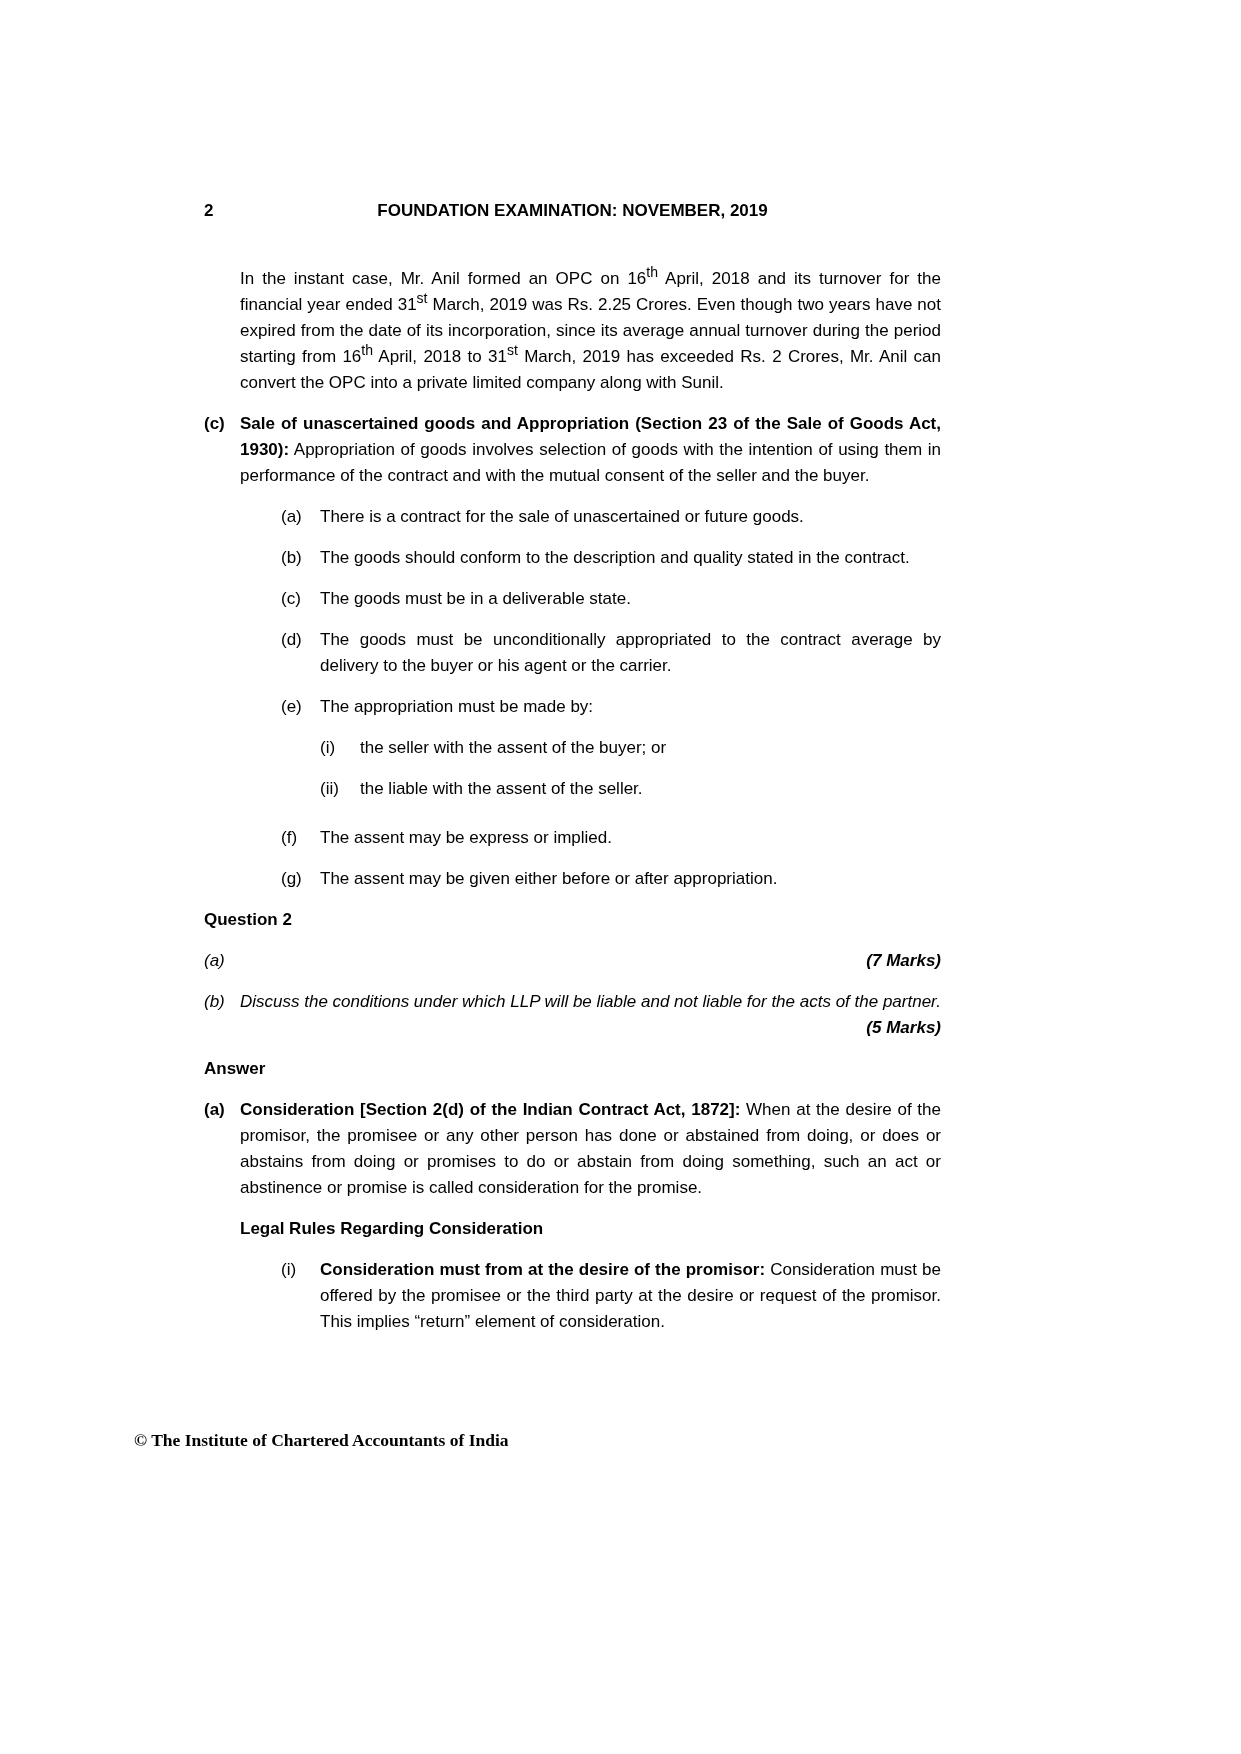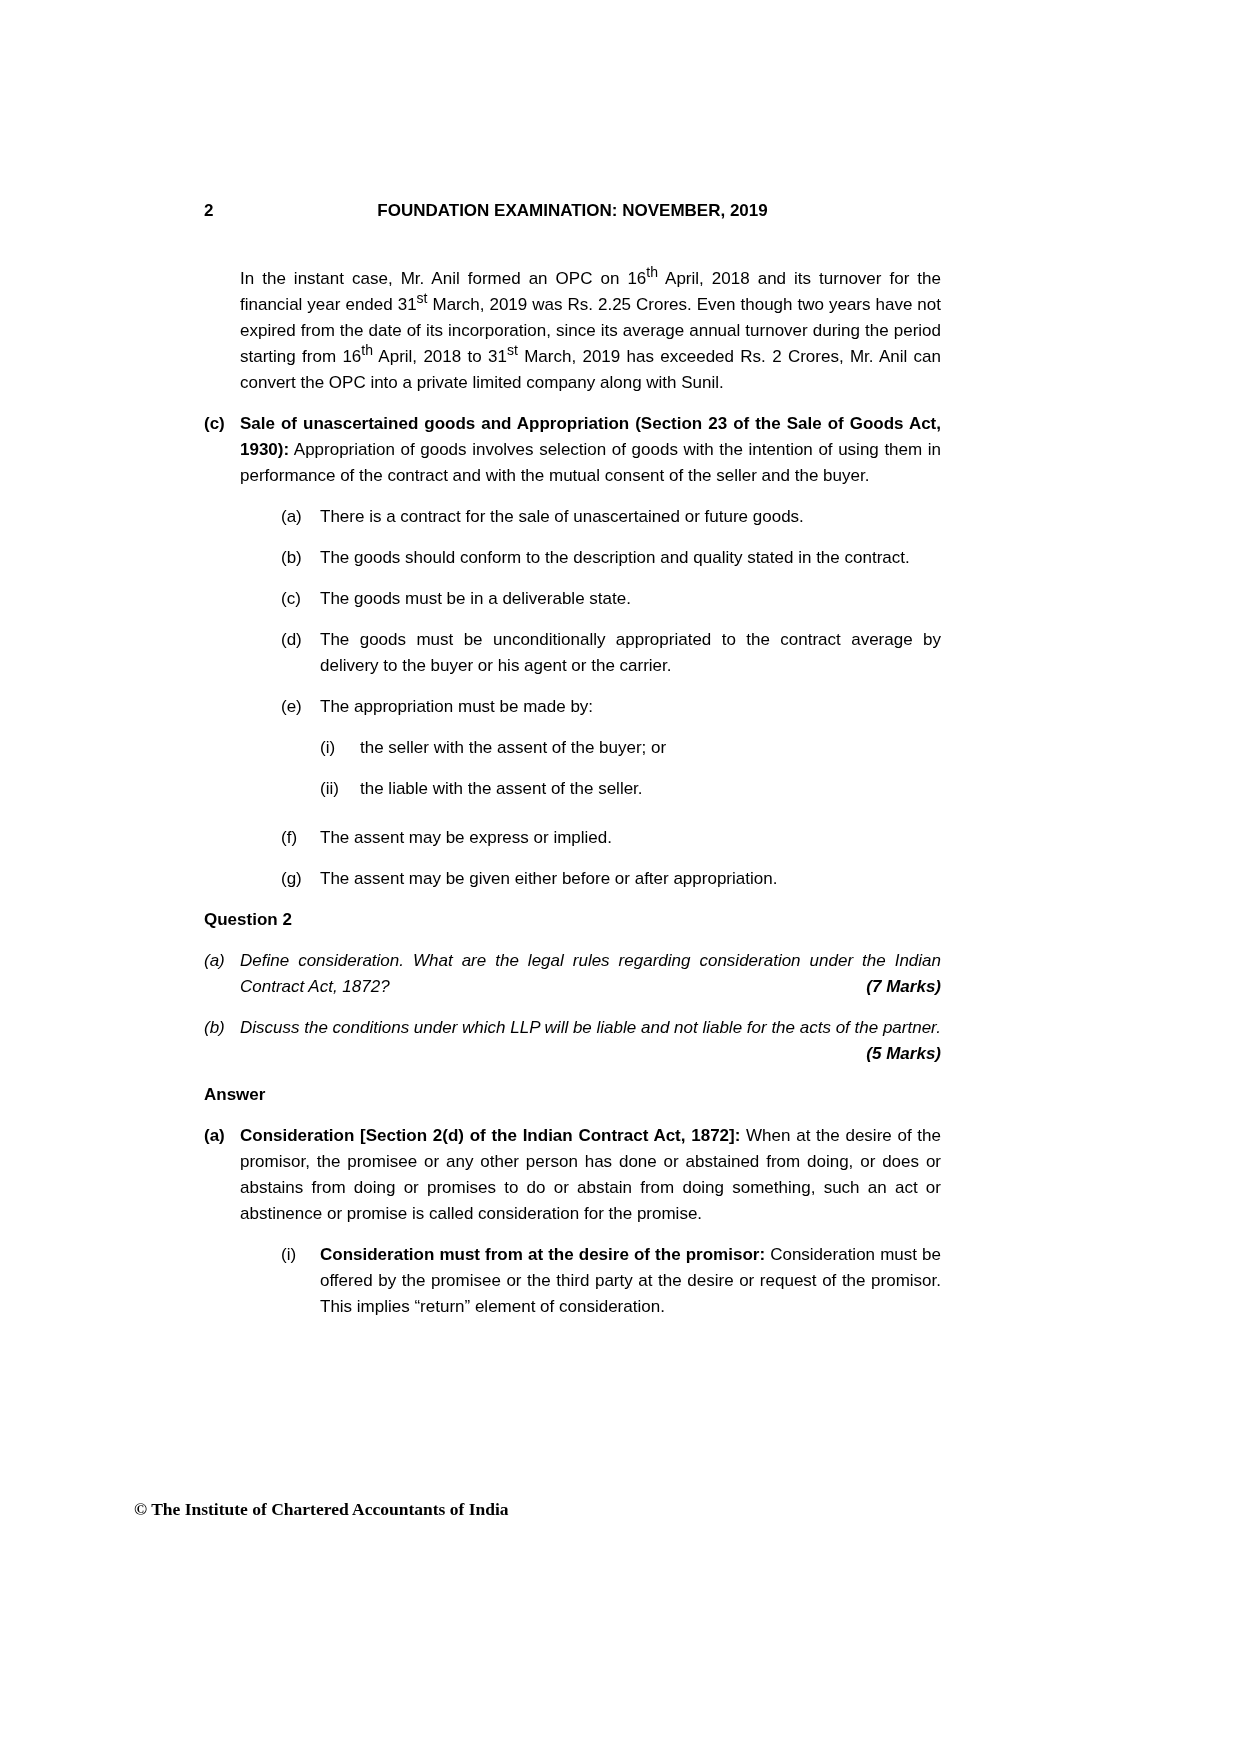--- a/index.html
+++ b/index.html
@@ -58,21 +58,21 @@
   b, .bold { font-weight: bold; }
   .question-item { font-style: italic; }
   .marks { float: right; font-weight: bold; font-style: italic; }
   sup { font-size: 14px; line-height: 0; vertical-align: super; }
   .heading { font-weight: bold; margin-bottom: 15px; }
   .subheading { font-weight: bold; margin-left: 36px; margin-bottom: 15px; }
   
   .footer {
     position: absolute;
     left: 134px;
-    top: 1499px;
+    top: 1430px;
     font-family: "Liberation Serif", serif;
     font-weight: bold;
     font-size: 17.5px;
   }
 </style>
 </head>
 <body>
 
 <div class="page">
   <div class="content">
@@ -126,35 +126,36 @@
     </div>
     <div class="li2">
       <span class="lbl">(g)</span>
       <div class="body justify">The assent may be given either before or after appropriation.</div>
     </div>
 
     <div class="heading">Question 2</div>
 
     <div class="li1 question-item">
       <span class="lbl">(a)</span>
-      <div class="body justify"><span>Define consideration. What are the legal rules regarding consideration under the Indian Contract Act, 1872?</span><span class="marks">(7 Marks)</span></div>
+      <div class="body justify"><span class="marks">(7 Marks)</span></div>
     </div>
 
     <div class="li1 question-item">
       <span class="lbl">(b)</span>
       <div class="body justify"><span>Discuss the conditions under which LLP will be liable and not liable for the acts of the partner.</span><span class="marks">(5 Marks)</span></div>
     </div>
 
     <div class="heading">Answer</div>
 
     <div class="li1">
       <span class="lbl bold">(a)</span>
       <div class="body justify"><b>Consideration [Section 2(d) of the Indian Contract Act, 1872]:</b><span> When at the desire of the promisor, the promisee or any other person has done or abstained from doing, or does or abstains from doing or promises to do or abstain from doing something, such an act or abstinence or promise is called consideration for the promise.</span></div>
     </div>
 
+    <div class="subheading">Legal Rules Regarding Consideration</div>
 
     <div class="li2">
       <span class="lbl">(i)</span>
       <div class="body justify"><b>Consideration must from at the desire of the promisor:</b><span> Consideration must be offered by the promisee or the third party at the desire or request of the promisor. This implies “return” element of consideration.</span></div>
     </div>
 
   </div>
 
   <div class="footer">© The Institute of Chartered Accountants of India</div>
 </div>

